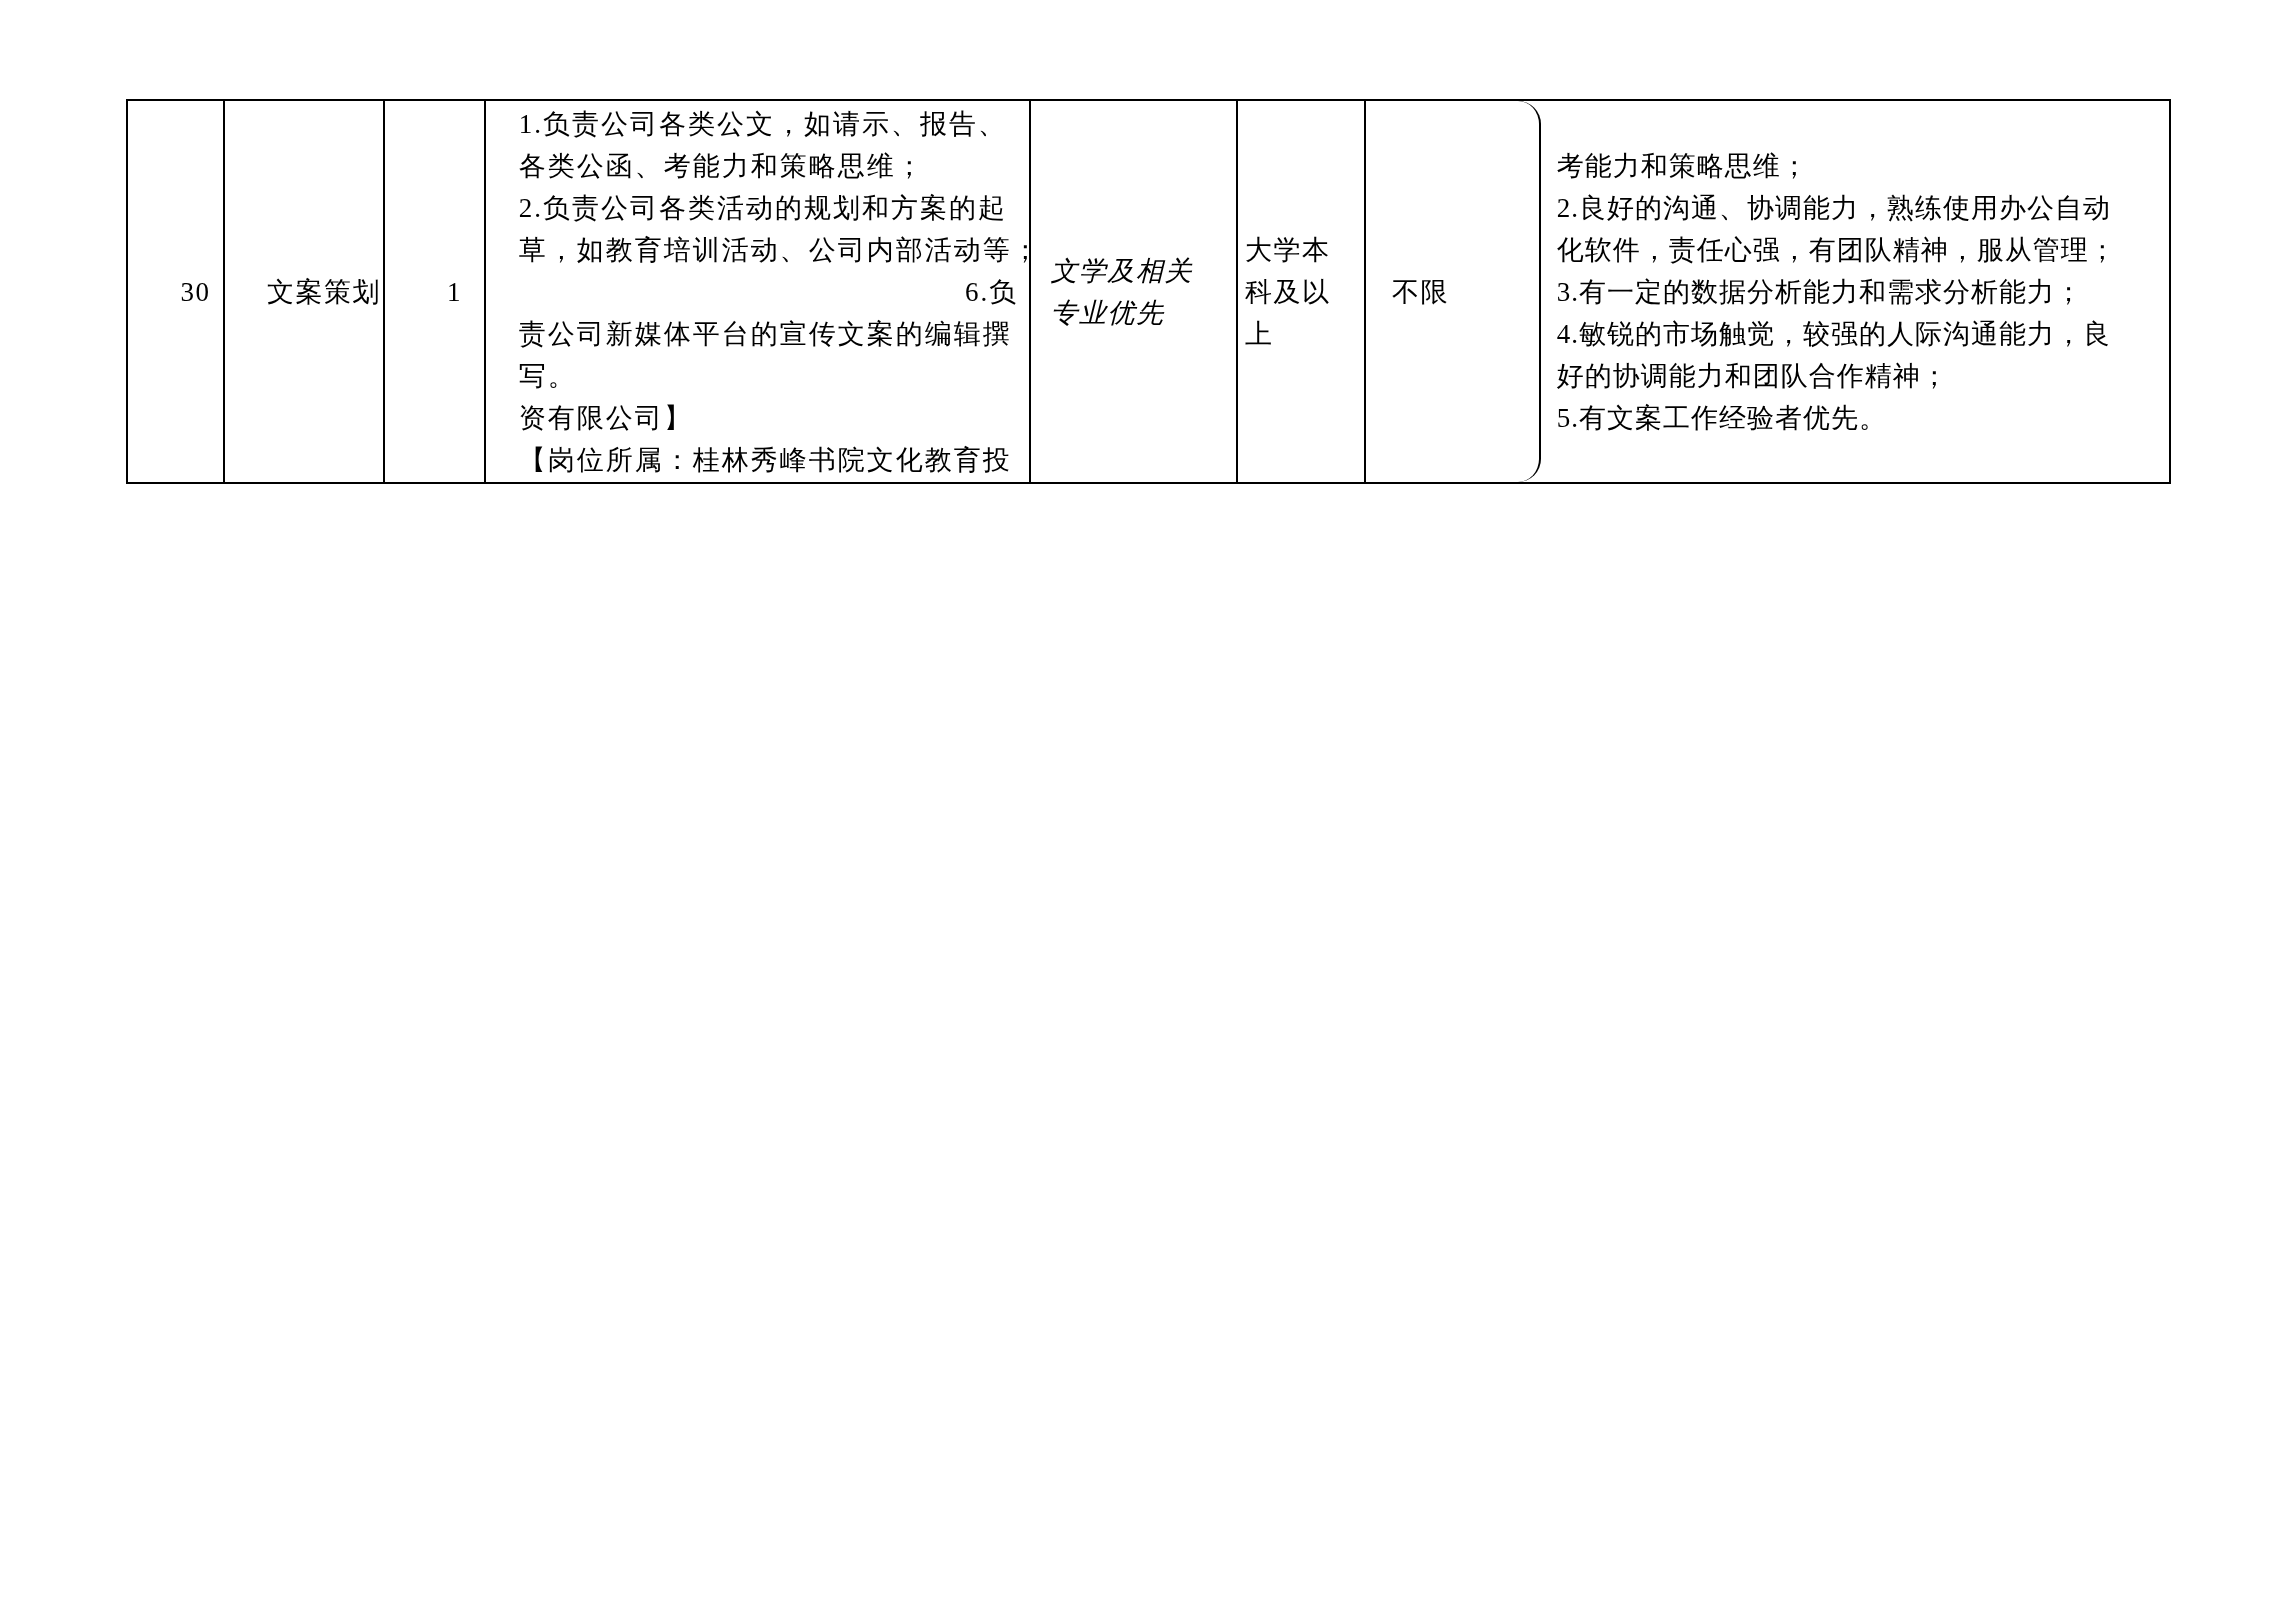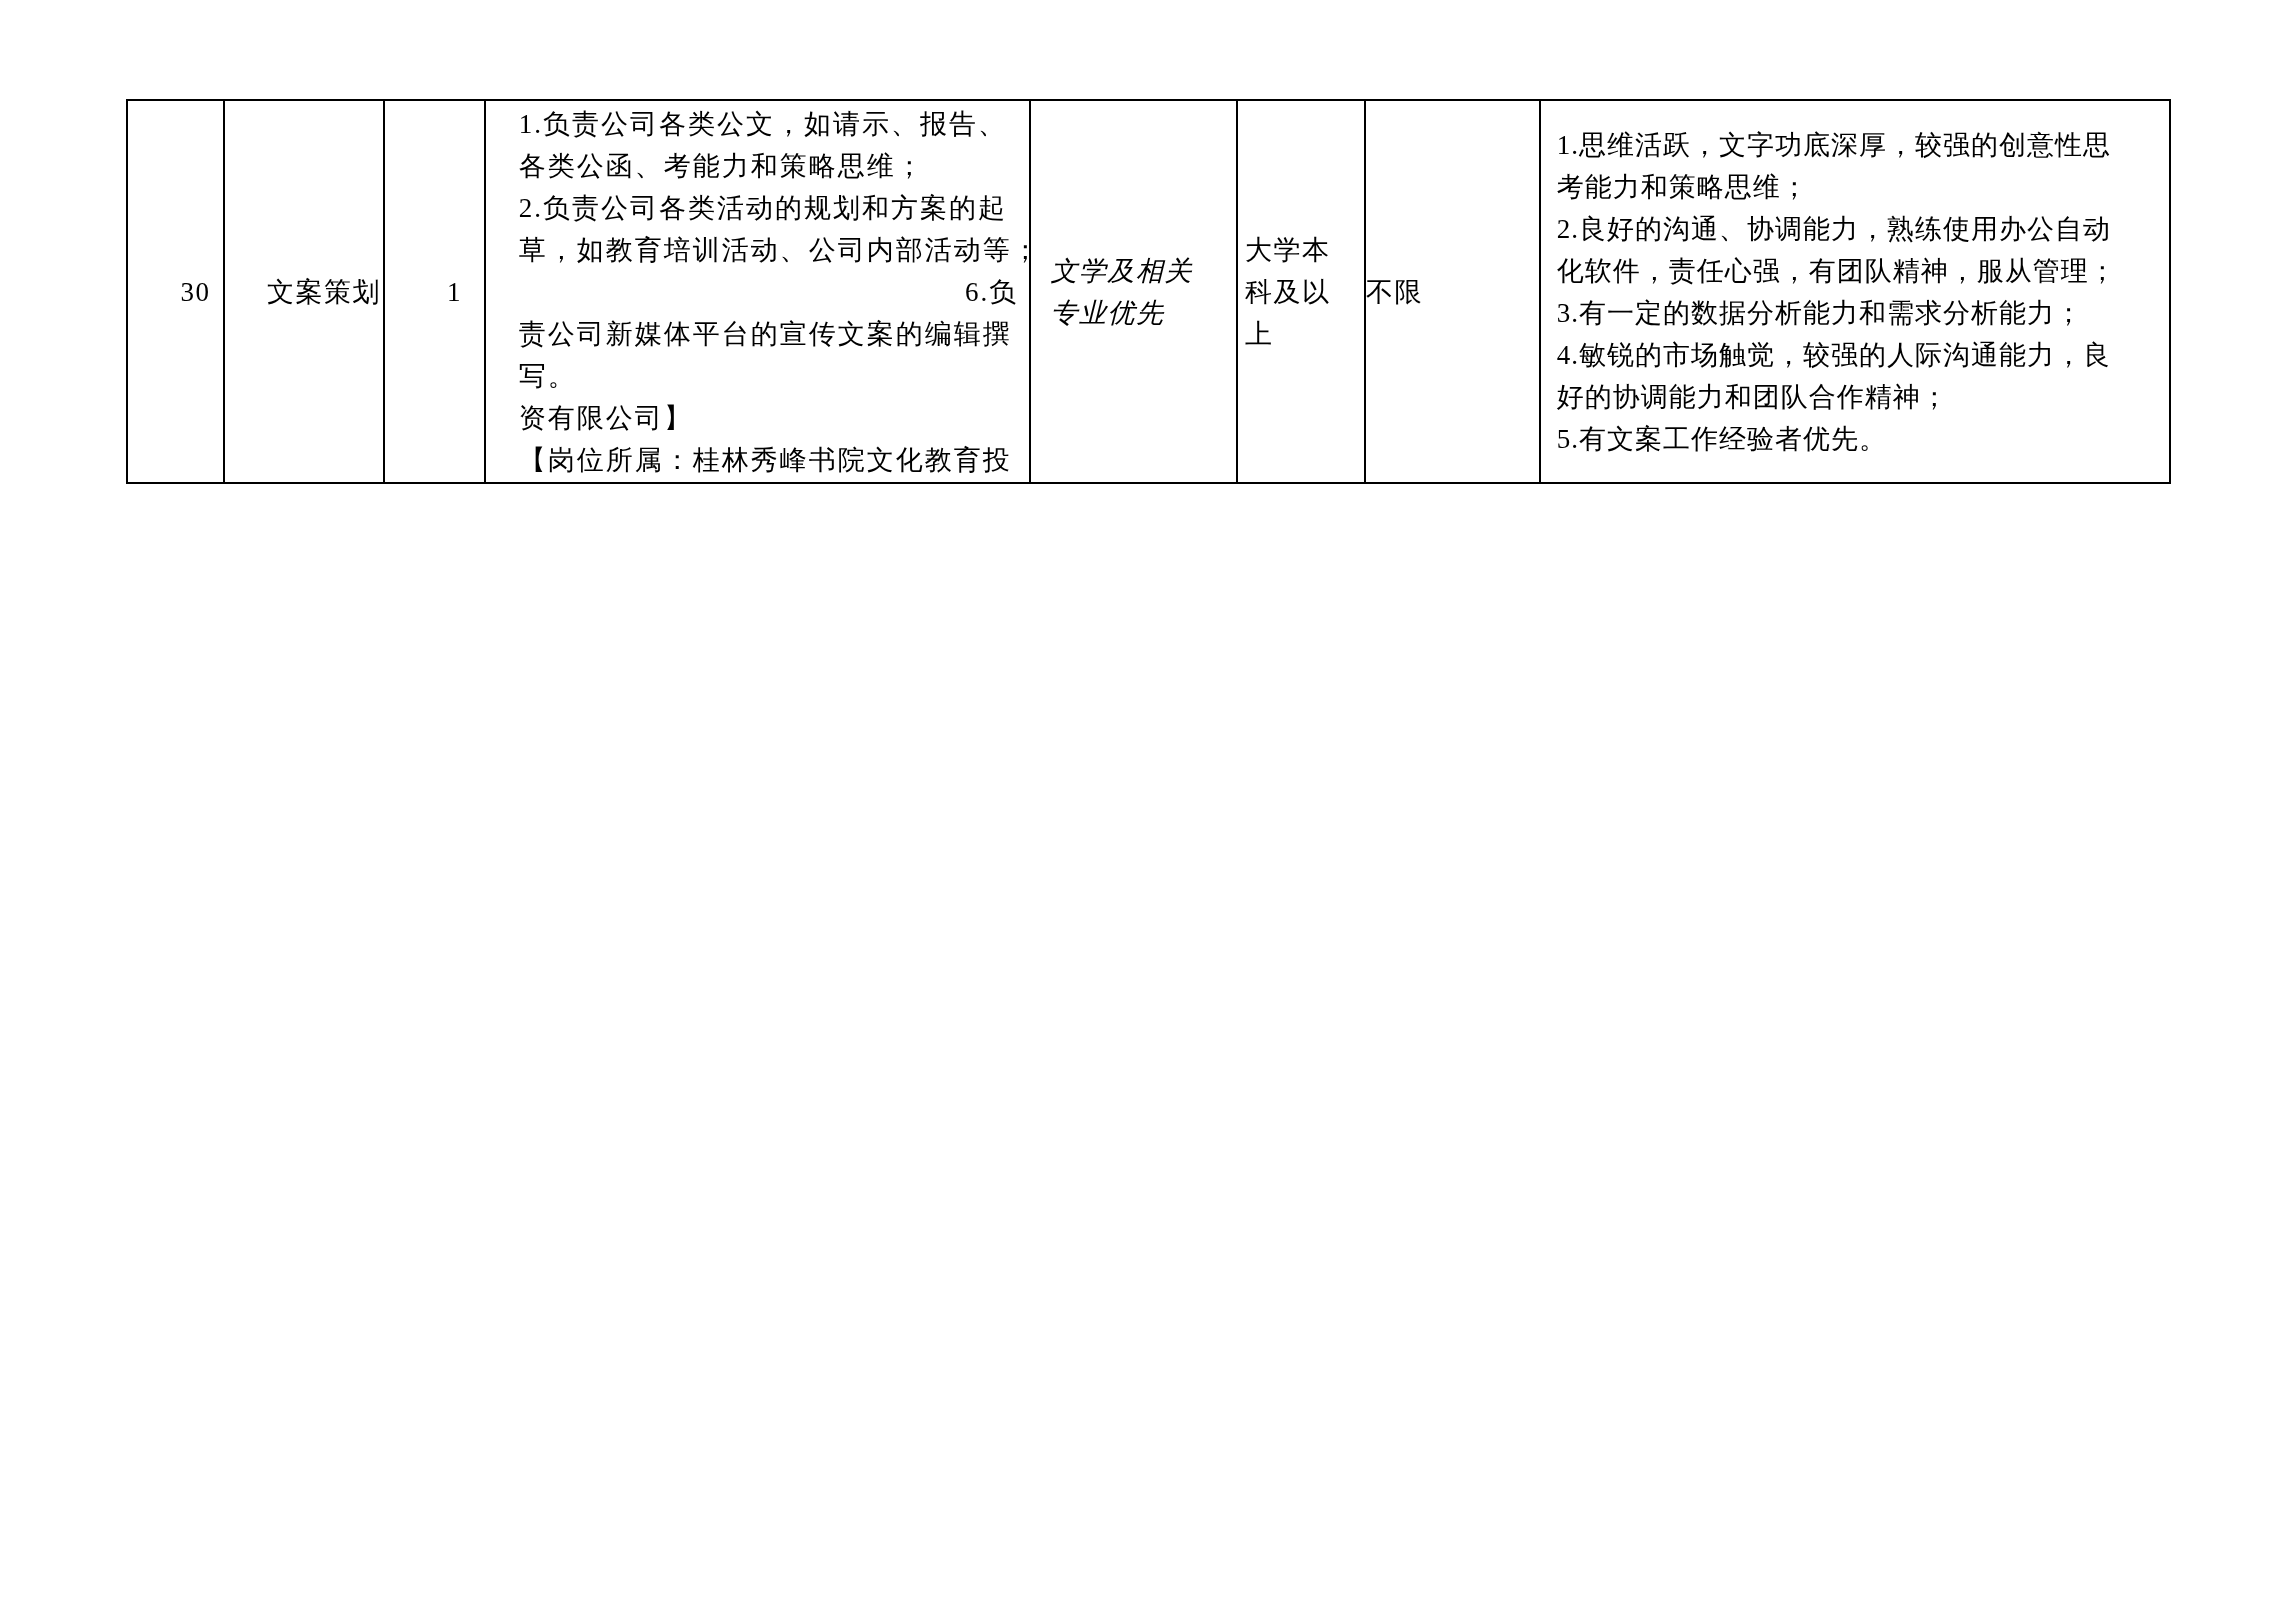--- a/index.html
+++ b/index.html
@@ -45,21 +45,21 @@
     margin-left: 40px;
   }
   .c-duties {
     padding: 0 10.8px 0 12.8px;
     letter-spacing: 2px;
     margin-left: 20px;
   }
   .c-duties .align-right { text-align: right; }
   .c-major   { padding-left: 19.6px; font-style: italic; }
   .c-edu     { padding-left: 7px; }
-  .c-limit   { padding-left: 0; }
+  .c-limit   { padding-left: 26px; border-radius: 23px; }
   .c-qual    { padding: 0 8.8px 0 15.7px; letter-spacing: 1px; }
 </style>
 </head>
 <body>
 
 <div class="page">
   <div class="jobtable">
 
     <div class="cell c-center">
       <div class="ln">30</div>
@@ -94,21 +94,20 @@
       <div class="ln">大学本</div>
       <div class="ln">科及以</div>
       <div class="ln">上</div>
     </div>
 
     <div class="cell c-limit">
       <div class="ln">不限</div>
     </div>
 
     <div class="cell c-qual">
-      <div class="ln">1.思维活跃，文字功底深厚，较强的创意性思</div>
       <div class="ln">考能力和策略思维；</div>
       <div class="ln">2.良好的沟通、协调能力，熟练使用办公自动</div>
       <div class="ln">化软件，责任心强，有团队精神，服从管理；</div>
       <div class="ln">3.有一定的数据分析能力和需求分析能力；</div>
       <div class="ln">4.敏锐的市场触觉，较强的人际沟通能力，良</div>
       <div class="ln">好的协调能力和团队合作精神；</div>
       <div class="ln">5.有文案工作经验者优先。</div>
     </div>
 
   </div>

